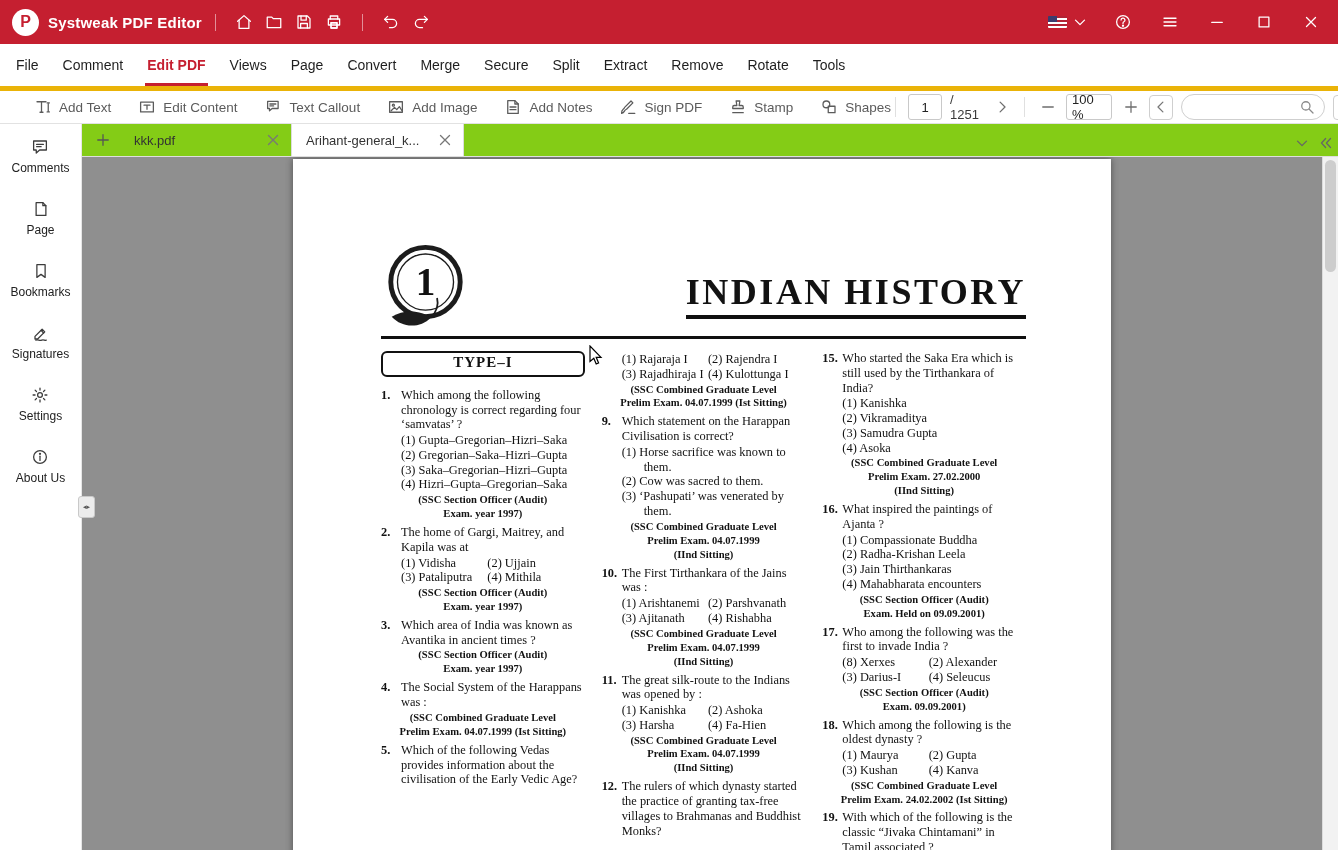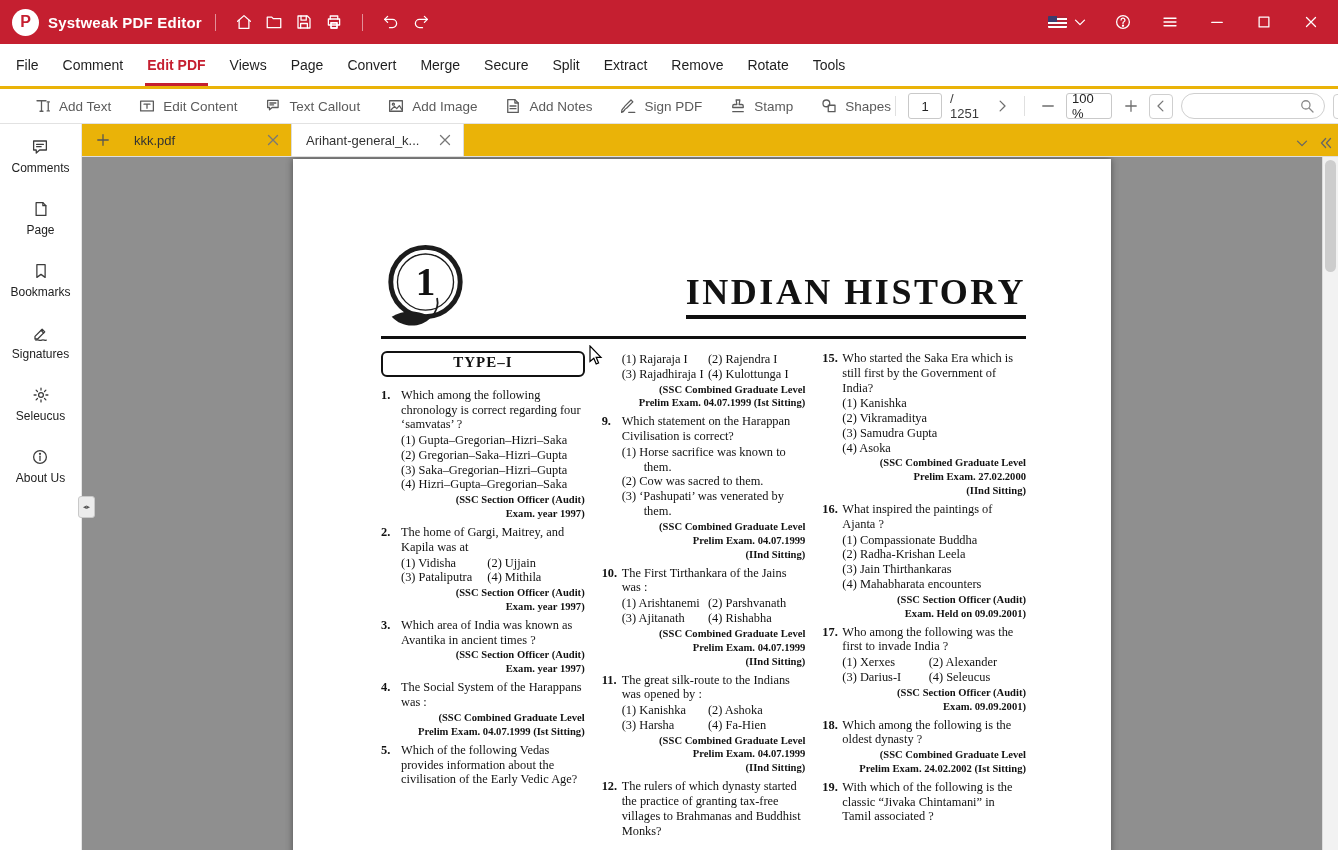--- a/index.html
+++ b/index.html
@@ -23,21 +23,21 @@
   .winbtn svg { width:17px; height:17px; }
   .helpbtn svg { width:21px; height:21px; }
 
   
   .menubar { flex:0 0 42px; display:flex; align-items:center; padding-left:4px; background:#fff; }
   .menu-item { padding:0 12px; height:42px; line-height:42px; font-size:14px; color:#1f1f1f; position:relative; cursor:pointer; white-space:nowrap; }
   .menu-item.active { color:var(--brand); font-weight:bold; }
   .menu-item.active::after { content:""; position:absolute; left:10px; right:10px; bottom:0; height:3px; background:var(--brand); }
 
   
-  .toolbar { flex:0 0 38px; display:flex; align-items:center; border-top:3px solid #eab308; border-bottom:1px solid #e2e2e2; padding:0 8px 0 34px; color:#5b5b5b; }
+  .toolbar { flex:0 0 38px; display:flex; align-items:center; border-top:5px solid #eab308; border-bottom:1px solid #e2e2e2; padding:0 8px 0 34px; color:#5b5b5b; }
   .tools { display:flex; align-items:center; gap:27px; }
   .tool { display:flex; align-items:center; gap:7px; font-size:13.5px; cursor:pointer; white-space:nowrap; }
   .tool .ticon svg { width:18px; height:18px; display:block; }
   .toolbar-right { margin-left:auto; display:flex; align-items:center; gap:8px; }
   .vdiv { width:1px; height:20px; background:#e0e0e0; margin:0 4px; }
   .page-input { width:34px; height:26px; border:1px solid #c9c9c9; border-radius:3px; text-align:center; font-size:13px; color:#222; font-family:"Liberation Sans",sans-serif; }
   .page-total { font-size:13px; color:#3a3a3a; }
   .icon-btn { width:22px; height:22px; display:flex; align-items:center; justify-content:center; color:#6e6e6e; cursor:pointer; }
   .icon-btn svg { width:15px; height:15px; }
   .zoom-box { min-width:44px; height:26px; border:1px solid #c9c9c9; border-radius:3px; display:flex; align-items:center; justify-content:center; font-size:13px; color:#222; padding:0 5px; cursor:pointer; }
@@ -51,21 +51,21 @@
   
   .workspace { flex:1; display:flex; min-height:0; }
   .sidebar { flex:0 0 82px; background:#fff; border-right:1px solid #e6e6e6; display:flex; flex-direction:column; align-items:center; padding-top:14px; gap:25px; }
   .side-item { display:flex; flex-direction:column; align-items:center; gap:5px; cursor:pointer; color:#3c3c3c; }
   .side-icon svg { width:24px; height:24px; display:block; }
   .side-label { font-size:12px; color:#222; }
 
   .right-pane { flex:1; display:flex; flex-direction:column; min-width:0; }
 
   
-  .tabbar { flex:0 0 33px; background:#eab308; border-bottom:1px solid #dedede; display:flex; align-items:flex-end; position:relative;text-align:center; }
+  .tabbar { flex:0 0 33px; background:#84cc16; border-bottom:1px solid #dedede; display:flex; align-items:flex-end; position:relative;text-align:center; }
   .tab-add { width:26px; height:26px; margin:0 4px 3px 8px; display:flex; align-items:center; justify-content:center; color:#555; cursor:pointer; }
   .tab-add svg { width:13px; height:13px; }
   .tabs { display:flex; height:32px; }
   .tab { min-width:172px; height:32px; display:flex; align-items:center; justify-content:space-between; padding:0 9px 0 14px; font-size:13px; color:#333; border-right:1px solid #dcdcdc; cursor:pointer; }
   .tab.active { background:#fff; }
   .tab-close { width:16px; height:16px; display:flex; align-items:center; justify-content:center; color:#777; cursor:pointer; }
   .tab-close svg { width:9px; height:9px; }
   .tabbar-right { position:absolute; right:3px; bottom:4px; display:flex; align-items:center; gap:6px; color:#666; }
   .tabbar-right span { cursor:pointer; display:flex; }
   .tabbar-right svg { width:14px; height:14px; }
@@ -88,21 +88,21 @@
   .type-box { border:2px solid #111; border-radius:6px; text-align:center; font-weight:bold; font-size:15px; letter-spacing:1px; padding:1px 0 3px; margin-bottom:11px; }
   .question { margin-bottom:4px; }
   .q-line { display:flex; }
   .q-num { flex:0 0 20px; font-weight:bold; }
   .q-text { flex:1; }
   .opts { padding-left:20px; margin-top:1px; }
   .opts.two { display:grid; grid-template-columns:47% 53%; }
   .opt { padding-left:22px; text-indent:-22px; }
   .opts.two .opt { padding-left:0; text-indent:0; }
   .src-block { margin-top:1px; margin-bottom:2px; }
-  .src { font-weight:bold; font-size:10.6px; line-height:1.32; text-align:right; }
+  .src { font-weight:bold; font-size:10.6px; line-height:1.32; text-align:center; }
 
   
   .splitter { position:absolute; left:78px; top:496px; width:17px; height:22px; background:#ececec; border:1px solid #c9c9c9; border-radius:3px; display:flex; align-items:center; justify-content:center; font-size:7px; color:#555; cursor:col-resize; z-index:30; }
   .splitter::before { content:"◂▸"; }
   .cursor { position:absolute; left:589px; top:345px; z-index:40; pointer-events:none; }
 </style>
 </head>
 <body>
 
 <div class="app">
@@ -399,21 +399,21 @@
           </span>
           <div class="side-label">Signatures</div>
         </div>
         <div class="side-item">
           <span class="side-icon" style="display: inline-flex; width: 18px; height: 18px;">
             <svg viewBox="0 0 24 24" fill="none" stroke="currentColor" stroke-width="1.7" stroke-linecap="round" stroke-linejoin="round" style="width:100%;height:100%;min-width:13px;min-height:13px;display:block">
               <circle cx="12" cy="12" r="3.2"></circle>
               <path d="M12 2.8v2.6M12 18.6v2.6M2.8 12h2.6M18.6 12h2.6M5.5 5.5l1.8 1.8M16.7 16.7l1.8 1.8M18.5 5.5l-1.8 1.8M7.3 16.7l-1.8 1.8"></path>
             </svg>
           </span>
-          <div class="side-label">Seleucus</div>
+          <div class="side-label">Settings</div>
         </div>
         <div class="side-item">
           <span class="side-icon" style="display: inline-flex; width: 18px; height: 18px;">
             <svg viewBox="0 0 24 24" fill="none" stroke="currentColor" stroke-width="1.7" stroke-linecap="round" stroke-linejoin="round" style="width:100%;height:100%;min-width:13px;min-height:13px;display:block">
               <circle cx="12" cy="12" r="8.5"></circle>
               <path d="M12 11v5.5"></path>
               <circle cx="12" cy="7.8" r="0.7" fill="currentColor"></circle>
             </svg>
           </span>
           <div class="side-label">About Us</div>
@@ -610,21 +610,21 @@
                       <div class="q-line">
                         <span class="q-num">12.</span>
                         <span class="q-text">The rulers of which dynasty started the practice of granting tax-free villages to Brahmanas and Buddhist Monks?</span>
                       </div>
                     </div>
                   </div>
                 <div class="pdf-col" id="col-2">
                     <div class="question">
                       <div class="q-line">
                         <span class="q-num">15.</span>
-                        <span class="q-text">Who started the Saka Era which is still first by the Government of India?</span>
+                        <span class="q-text">Who started the Saka Era which is still used by the Tirthankara of India?</span>
                       </div>
                       <div class="opts">
                         <div class="opt">(1) Kanishka</div>
                         <div class="opt">(2) Vikramaditya</div>
                         <div class="opt">(3) Samudra Gupta</div>
                         <div class="opt">(4) Asoka</div>
                       </div>
                       <div class="src-block">
                         <div class="src">(SSC Combined Graduate Level</div>
                         <div class="src">Prelim Exam. 27.02.2000</div>
@@ -646,34 +646,40 @@
                         <div class="src">(SSC Section Officer (Audit)</div>
                         <div class="src">Exam. Held on 09.09.2001)</div>
                       </div>
                     </div>
                     <div class="question">
                       <div class="q-line">
                         <span class="q-num">17.</span>
                         <span class="q-text">Who among the following was the first to invade India ?</span>
                       </div>
                       <div class="opts two">
-                        <div class="opt">(1) Xerxes</div>
+                        <div class="opt">(8) Xerxes</div>
                         <div class="opt">(2) Alexander</div>
                         <div class="opt">(3) Darius-I</div>
                         <div class="opt">(4) Seleucus</div>
                       </div>
                       <div class="src-block">
                         <div class="src">(SSC Section Officer (Audit)</div>
                         <div class="src">Exam. 09.09.2001)</div>
                       </div>
                     </div>
                     <div class="question">
                       <div class="q-line">
                         <span class="q-num">18.</span>
                         <span class="q-text">Which among the following is the oldest dynasty ?</span>
+                      </div>
+                      <div class="opts two">
+                        <div class="opt">(1) Maurya</div>
+                        <div class="opt">(2) Gupta</div>
+                        <div class="opt">(3) Kushan</div>
+                        <div class="opt">(4) Kanva</div>
                       </div>
                       <div class="src-block">
                         <div class="src">(SSC Combined Graduate Level</div>
                         <div class="src">Prelim Exam. 24.02.2002 (Ist Sitting)</div>
                       </div>
                     </div>
                     <div class="question">
                       <div class="q-line">
                         <span class="q-num">19.</span>
                         <span class="q-text">With which of the following is the classic “Jivaka Chintamani” in Tamil associated ?</span>

